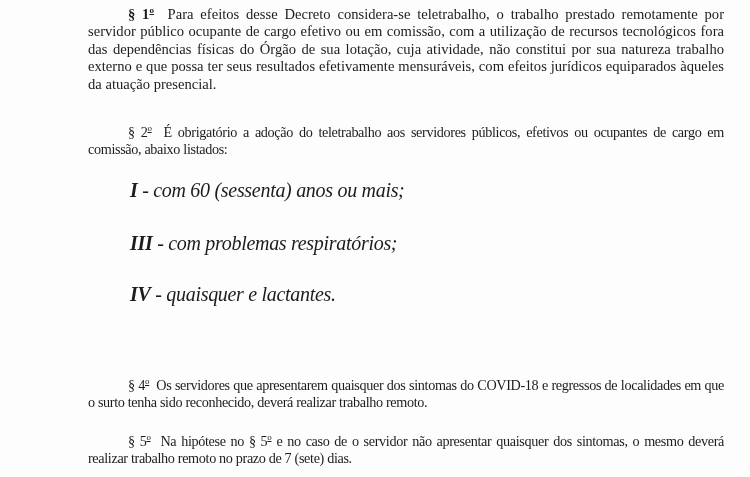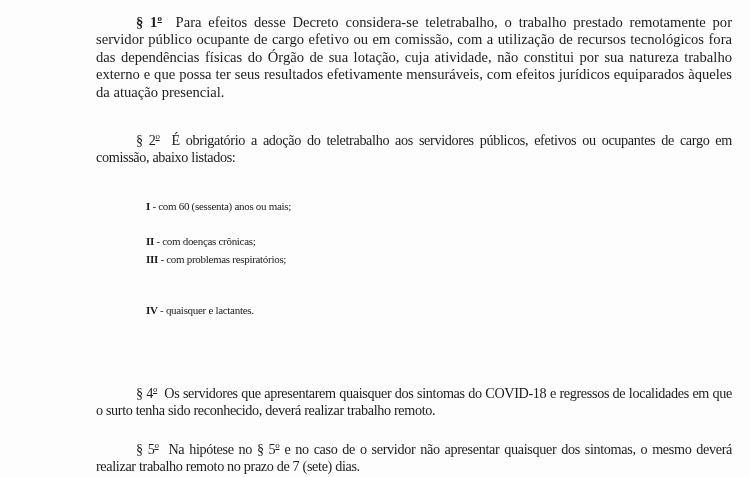--- a/index.html
+++ b/index.html
@@ -23,42 +23,43 @@
       height: 477px;
       background: #fdfdfd;
     }
     .para {
       position: absolute;
       left: 88px;
       width: 636px;
       font-size: 14.6px;
       line-height: 17.4px;
       text-align: justify;
-      margin: 8px;
+      margin: 0;
       font-family: Liberation Serif, serif;
     }
     .para .indent {
       display: inline-block;
       width: 40px;
     }
     .para .mark {
       font-weight: bold;
     }
     .para.condensed {
       font-size: 14.2px;
       letter-spacing: -0.35px;
       transform-origin: left top;
     }
     .item {
       position: absolute;
       left: 130px;
-      font-size: 11px;
+      font-size: 20px;
       line-height: 18px;
       letter-spacing: -0.3px;
-      margin: 16px;
+      margin: 0;
+      font-style: italic;
     }
     .item .num {
       font-weight: bold;
     }
     sup.ord {
       font-size: 9px;
       vertical-align: super;
       line-height: 0;
       text-decoration: underline;
     }
@@ -75,23 +76,20 @@
     <span class="indent"></span><span class="mark"><span>§ 1</span><sup class="ord">o</sup></span>&nbsp; <span>Para efeitos desse Decreto considera-se teletrabalho, o trabalho prestado remotamente por servidor público ocupante de cargo efetivo ou em comissão, com a utilização de recursos tecnológicos fora das dependências físicas do Órgão de sua lotação, cuja atividade, não constitui por sua natureza trabalho externo e que possa ter seus resultados efetivamente mensuráveis, com efeitos jurídicos equiparados àqueles da atuação presencial.</span>
   </p>
 
   <p class="para condensed last-line-left" style="top:124px;">
     <span class="indent"></span><span><span>§ 2</span><sup class="ord">o</sup></span>&nbsp; <span>É obrigatório a adoção do teletrabalho aos servidores públicos, efetivos ou ocupantes de cargo em comissão, abaixo listados:</span>
   </p>
 
   <p class="item" style="top:181px;">
     <span class="num">I</span><span> - </span><span>com 60 (sessenta) anos ou mais;</span>
   </p>
-  <p class="item" style="top:216px;">
-    <span class="num">II</span><span> - </span><span>com doenças crônicas;</span>
-  </p>
   <p class="item" style="top:234px;">
     <span class="num">III</span><span> - </span><span>com problemas respiratórios;</span>
   </p>
   <p class="item" style="top:285px;">
     <span class="num">IV</span><span> - </span><span>quaisquer e lactantes.</span>
   </p>
 
 
   <p class="para condensed last-line-left" style="top:377px;">
     <span class="indent"></span><span><span>§ 4</span><sup class="ord">o</sup></span>&nbsp; <span>Os servidores que apresentarem quaisquer dos sintomas do COVID-18 e regressos de localidades em que o surto tenha sido reconhecido, deverá realizar trabalho remoto.</span>

